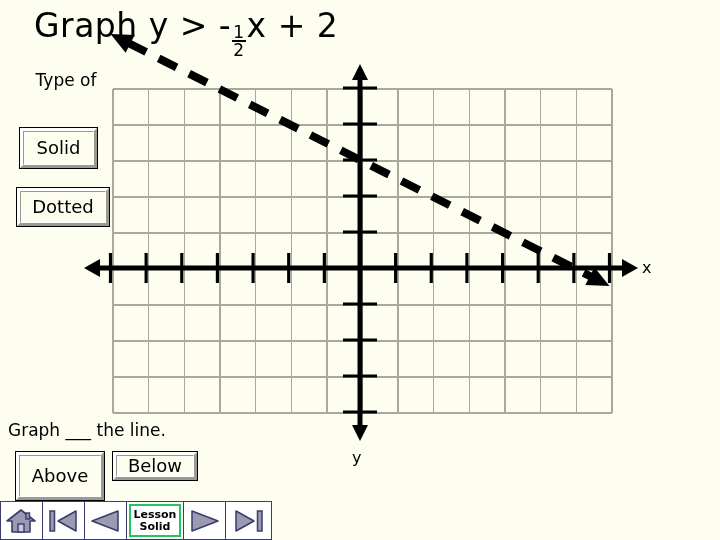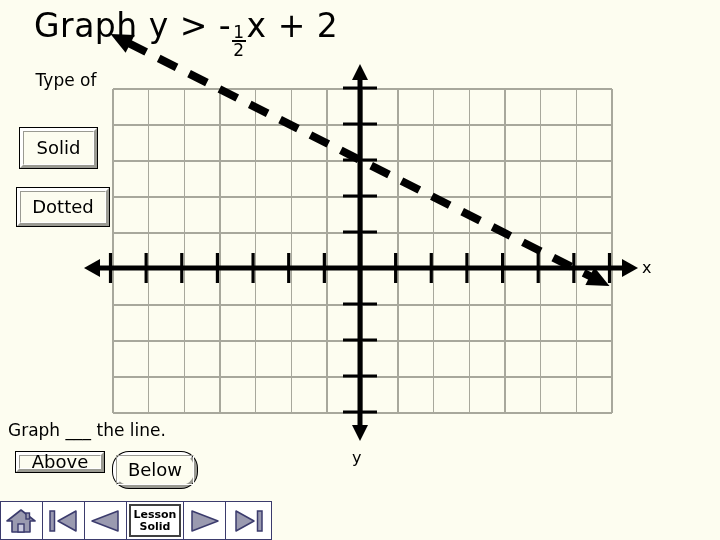--- a/index.html
+++ b/index.html
@@ -108,22 +108,22 @@
   .btn3d .inner span {
     font-size: 18px;
     color: #000;
     font-family: "DejaVu Sans", sans-serif;
     line-height: 1;
     white-space: nowrap;
   }
 
   #btn-solid  { left: 20px; top: 128px; width: 77px;  height: 40px; }
   #btn-dotted { left: 17px; top: 188px; width: 92px;  height: 38px; padding-left: 36px; }
-  #btn-above  { left: 16px; top: 452px; width: 88px;  height: 20px; }
-  #btn-below  { left: 113px; top: 452px; width: 84px; height: 36px; border-radius: 16px; }
+  #btn-above  { left: 16px; top: 452px; width: 88px;  height: 48px; }
+  #btn-below  { left: 113px; top: 452px; width: 84px; height: 28px; }
 
   
   #graph {
     position: absolute;
     left: 0; top: 0;
     width: 720px;
     height: 540px;
     pointer-events: none;
   }
 
@@ -166,21 +166,21 @@
   #nav-home       { width: 42px; }
   #nav-first      { width: 42px; }
   #nav-prev       { width: 42px; }
   #nav-lessonstart{ width: 58px; }
   #nav-next       { width: 42px; }
   #nav-last       { width: 45px; }
 
   .navcell svg { display: block; }
 
   #lesson-start-box {
-    border: 2px solid #404040;
+    border: 2px solid #22c55e;
     background: #ffffff;
     width: 52px;
     height: 33px;
     display: flex;
     flex-direction: column;
     align-items: center;
     justify-content: center;
     line-height: 1.02;
     box-sizing: border-box;
   }

